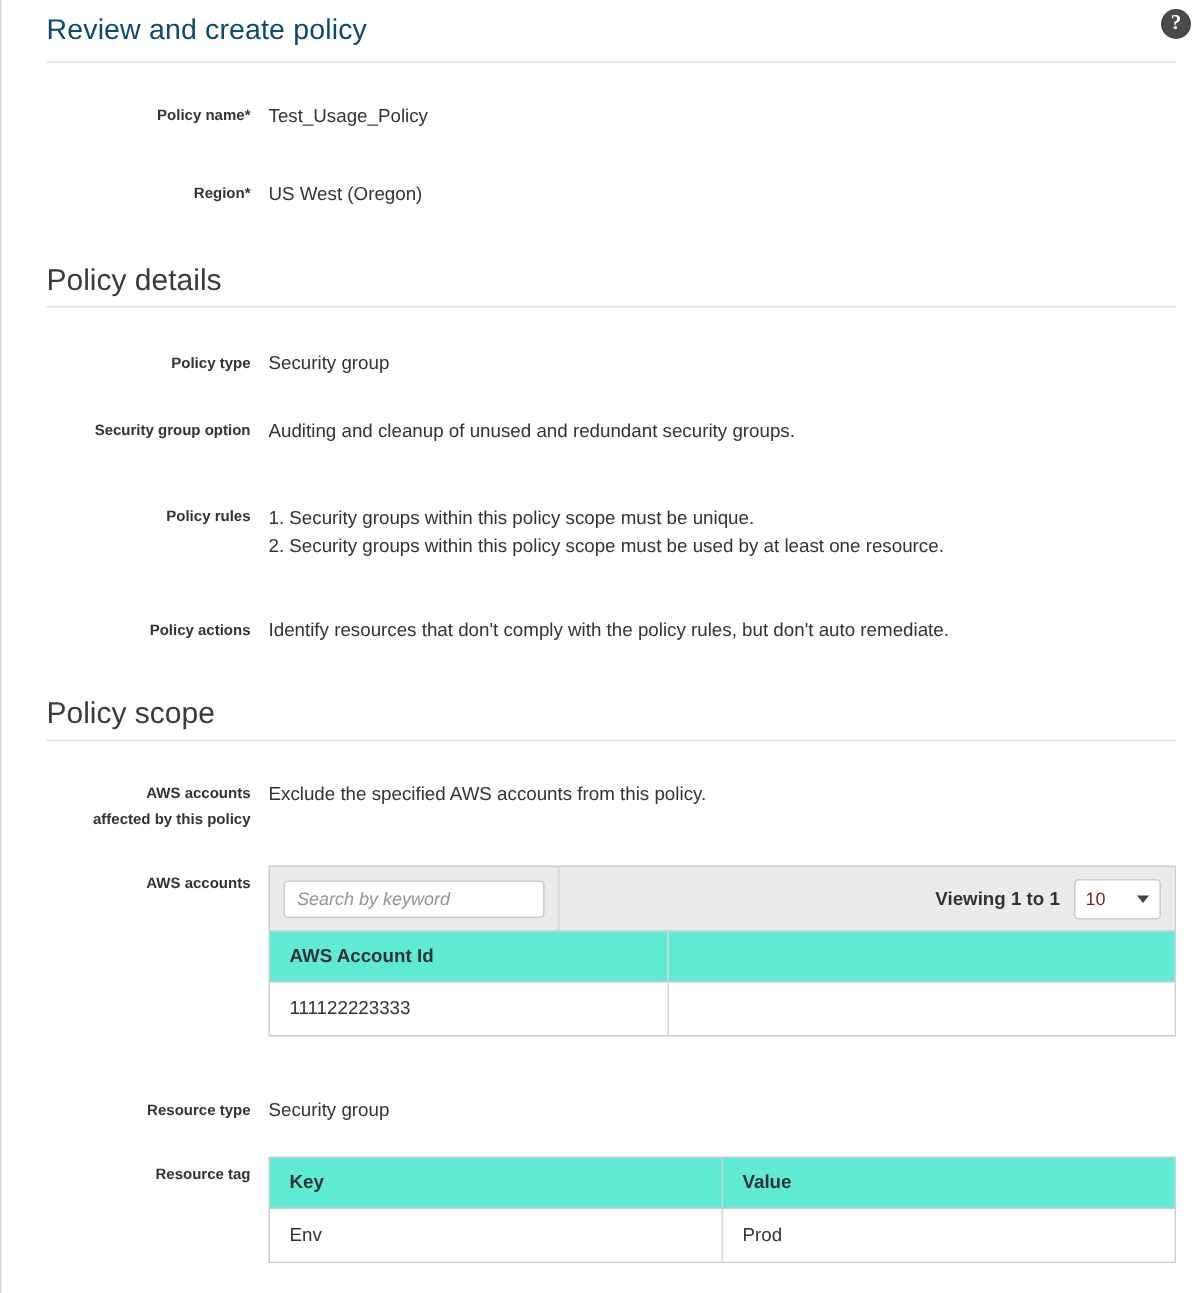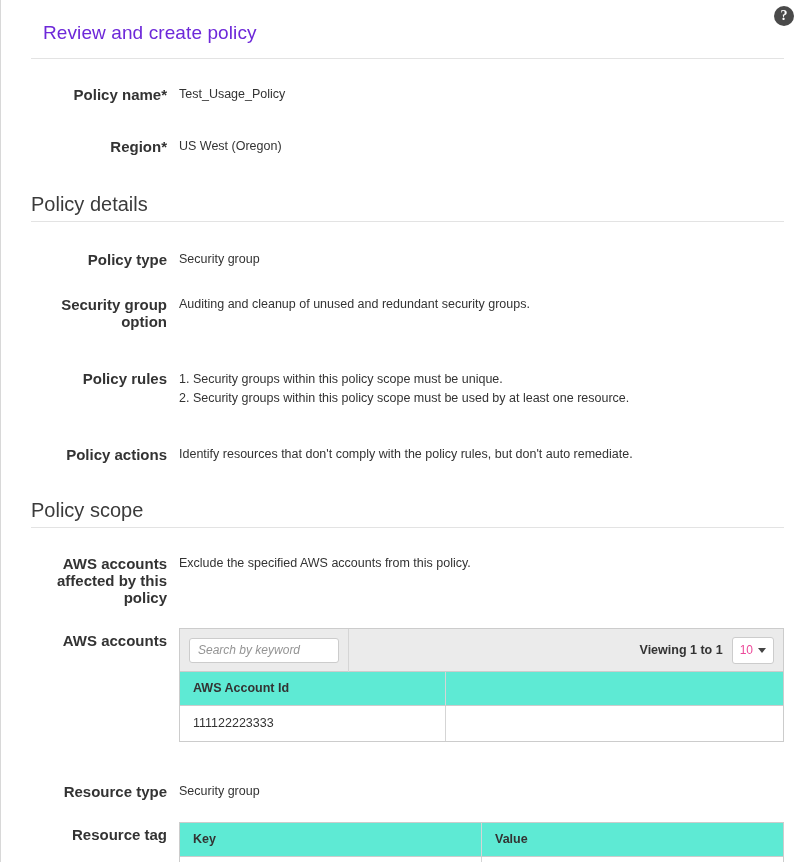--- a/index.html
+++ b/index.html
@@ -26,23 +26,23 @@
   }
 
   
   .page-header {
     position: relative;
     padding: 8px 16px 0 30px;
   }
   .page-title {
     font-size: 19px;
     font-weight: 400;
-    color: #6d28d9;
+    color: #0c4a6e;
     line-height: 26px;
-    margin: 12px;
+    margin: 0;
     letter-spacing: 0.1px;
   }
   .header-rule {
     margin-top: 7px;
     border-top: 1px solid #e3e3e3;
     margin-right: 0px;
   }
   .help-icon {
     position: absolute;
     right: 6px;
@@ -78,21 +78,21 @@
 
   
   .field-row {
     display: flex;
     align-items: flex-start;
   }
   .field-label {
     width: 148px;
     min-width: 148px;
     text-align: right;
-    font-size: 15px;
+    font-size: 10px;
     font-weight: bold;
     color: #333333;
     line-height: 17px;
     padding-right: 12px;
     box-sizing: border-box;
   }
   .field-value {
     font-size: 12.5px;
     color: #333333;
     line-height: 17px;
@@ -119,21 +119,21 @@
     box-sizing: border-box;
   }
   .search-cell {
     border-right: 1px solid #d5d5d5;
     padding-right: 9px;
     height: 43px;
     display: flex;
     align-items: center;
   }
   .search-input {
-    width: 150px;
+    width: 174px;
     height: 25px;
     box-sizing: border-box;
     border: 1px solid #cccccc;
     border-radius: 3px;
     background: #ffffff;
     font-family: "Liberation Sans", sans-serif;
     font-size: 12px;
     padding: 0 8px;
     color: #333333;
     outline: none;
@@ -154,23 +154,23 @@
     color: #333333;
   }
   .page-size-select {
     border: 1px solid #cccccc;
     border-radius: 3px;
     background: #ffffff;
     height: 25px;
     padding: 0 7px;
     display: flex;
     align-items: center;
-    gap: 5px;
+    gap: 21px;
     font-size: 12px;
-    color: #ec4899;
+    color: #7f1d1d;
     cursor: pointer;
   }
   .caret-down {
     width: 0;
     height: 0;
     border-left: 4px solid transparent;
     border-right: 4px solid transparent;
     border-top: 5px solid #444444;
   }
 

